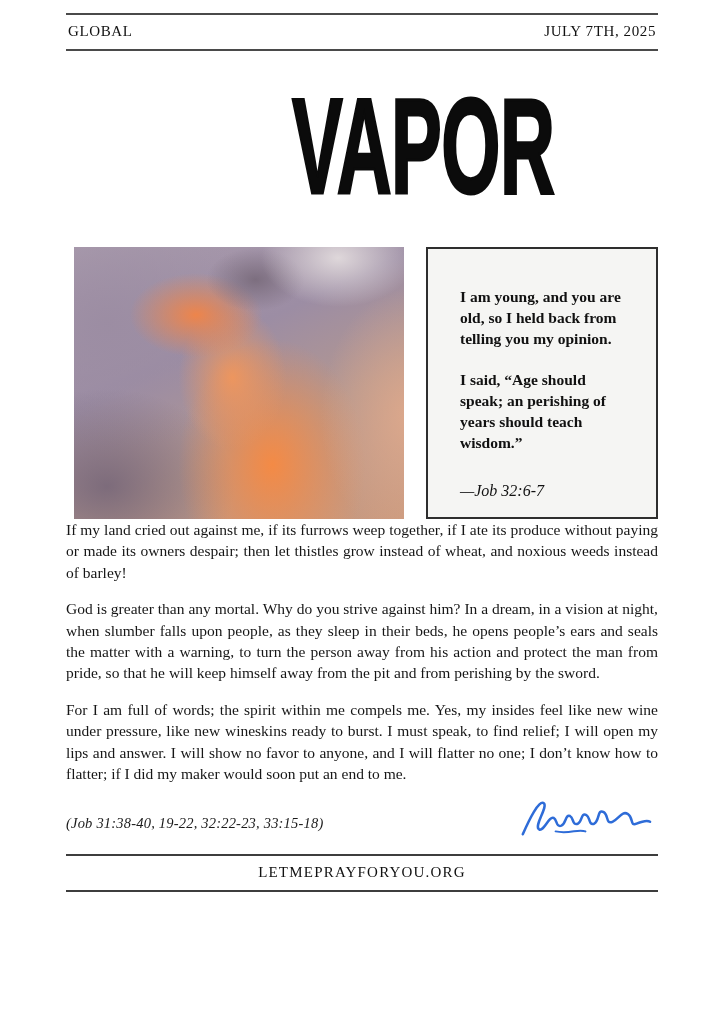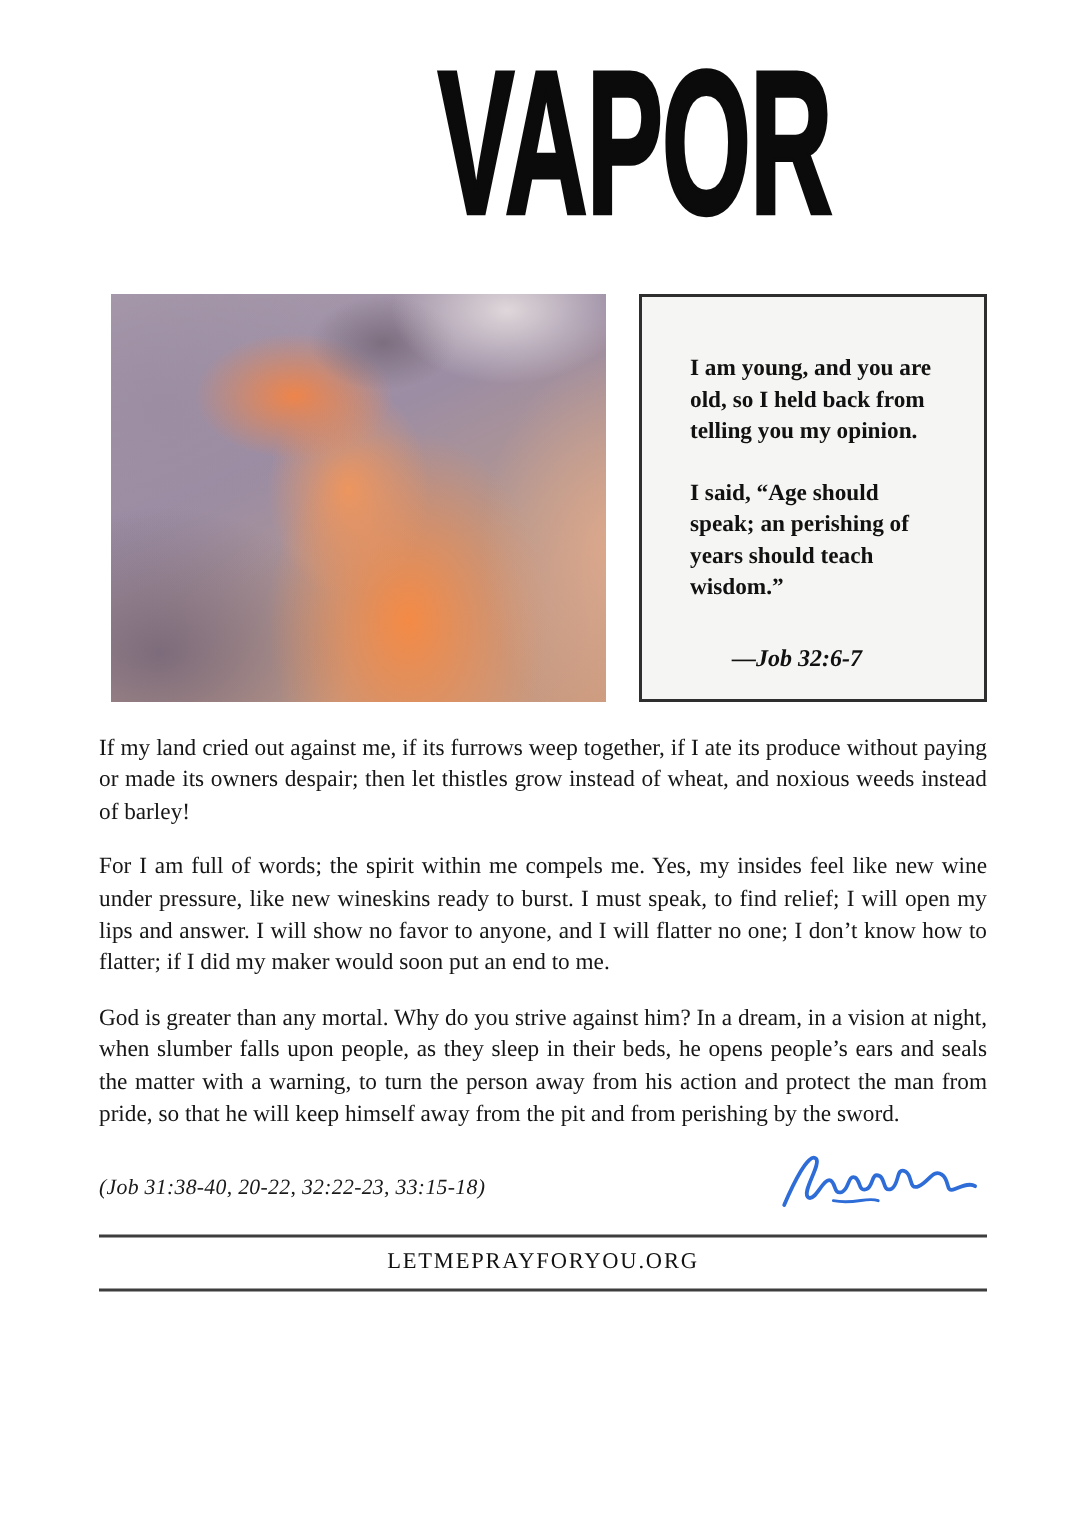--- a/index.html
+++ b/index.html
@@ -71,24 +71,24 @@
     width:232px; height:272px;
     border:2px solid #2e2e2e;
     background:#f5f5f3;
     padding:38px 28px 12px 32px;
     font-weight:700;
     font-size:15.5px;
     line-height:20.8px;
     color:#111;
   }
   .quote-box p { margin-bottom:21px; }
-  .quote-box .cite { font-weight:700; font-style:italic; margin-top:27px; font-size:16px;margin-left:28px; }
+  .quote-box .cite { font-weight:400; font-style:italic; margin-top:27px; font-size:16px; }
 
   
-  .article { margin-top:20px; }
+  .article { margin-top:0; }
   .article p {
     font-size:15.5px; line-height:21.4px;
     text-align:justify; color:#161616;
     margin-top:15px;
   }
   .article p:first-child { margin-top:0; }
 
   
   .byline-row { margin-top:6px; display:flex; justify-content:space-between; align-items:flex-end; }
   .refs { font-style:italic; font-size:14.5px; color:#1a1a1a; padding-bottom:8px; letter-spacing:0.2px; }
@@ -103,42 +103,46 @@
     padding:8px 0 9px 0;
     font-size:15px; letter-spacing:1.2px; color:#111;
   }
 </style>
 </head>
 <body>
 
 <div class="page">
 
 
+  <div class="dateline">
+    <span>GLOBAL</span>
+    <span>JULY 7TH, 2025</span>
+  </div>
 
   <div class="headline">
     <span>VAPOR</span>
   </div>
 
   <div class="media-row">
     <div class="photo" title="Sunset clouds glowing orange against a purple-gray sky"></div>
     <aside class="quote-box">
       <p>I am young, and you are old, so I held back from telling you my opinion.</p>
       <p>I said, “Age should speak; an perishing of years should teach wisdom.”</p>
       <p class="cite">—Job 32:6-7</p>
     </aside>
   </div>
 
   <div class="article">
     <p>If my land cried out against me, if its furrows weep together, if I ate its produce without paying or made its owners despair; then let thistles grow instead of wheat, and noxious weeds instead of barley!</p>
+    <p>God is greater than any mortal. Why do you strive against him? In a dream, in a vision at night, when slumber falls upon people, as they sleep in their beds, he opens people’s ears and seals the matter with a warning, to turn the person away from his action and protect the man from pride, so that he will keep himself away from the pit and from perishing by the sword.</p>
     <p>For I am full of words; the spirit within me compels me. Yes, my insides feel like new wine under pressure, like new wineskins ready to burst. I must speak, to find relief; I will open my lips and answer. I will show no favor to anyone, and I will flatter no one; I don’t know how to flatter; if I did my maker would soon put an end to me.</p>
-    <p>God is greater than any mortal. Why do you strive against him? In a dream, in a vision at night, when slumber falls upon people, as they sleep in their beds, he opens people’s ears and seals the matter with a warning, to turn the person away from his action and protect the man from pride, so that he will keep himself away from the pit and from perishing by the sword.</p>
   </div>
 
   <div class="byline-row">
-    <span class="refs">(Job 31:38-40, 20-22, 32:22-23, 33:15-18)</span>
+    <span class="refs">(Job 31:38-40, 19-22, 32:22-23, 33:15-18)</span>
     <svg class="signature" viewBox="0 0 140 50" fill="none" xmlns="http://www.w3.org/2000/svg">
       <path d="M6 44 C12 30 23 7 28 12 C32 16 17 36 23 39 C28 41 33 25 38 27 C42 29 40 37 46 35 C51 33 50 23 55 25 C59 27 57 35 63 33 C68 31 66 21 72 24 C76 26 74 35 80 33 C86 30 83 17 90 21 C95 24 92 34 99 31 C106 28 109 19 115 23 C121 27 117 36 124 33 C131 30 135 29 138 31" stroke="#2e6cd8" stroke-width="2.6" stroke-linecap="round" stroke-linejoin="round"></path>
       <path d="M40 41 C55 44 63 38 71 41" stroke="#2e6cd8" stroke-width="2" stroke-linecap="round"></path>
     </svg>
   </div>
 
   <footer class="footer">
     <span>LETMEPRAYFORYOU.ORG</span>
   </footer>
 

